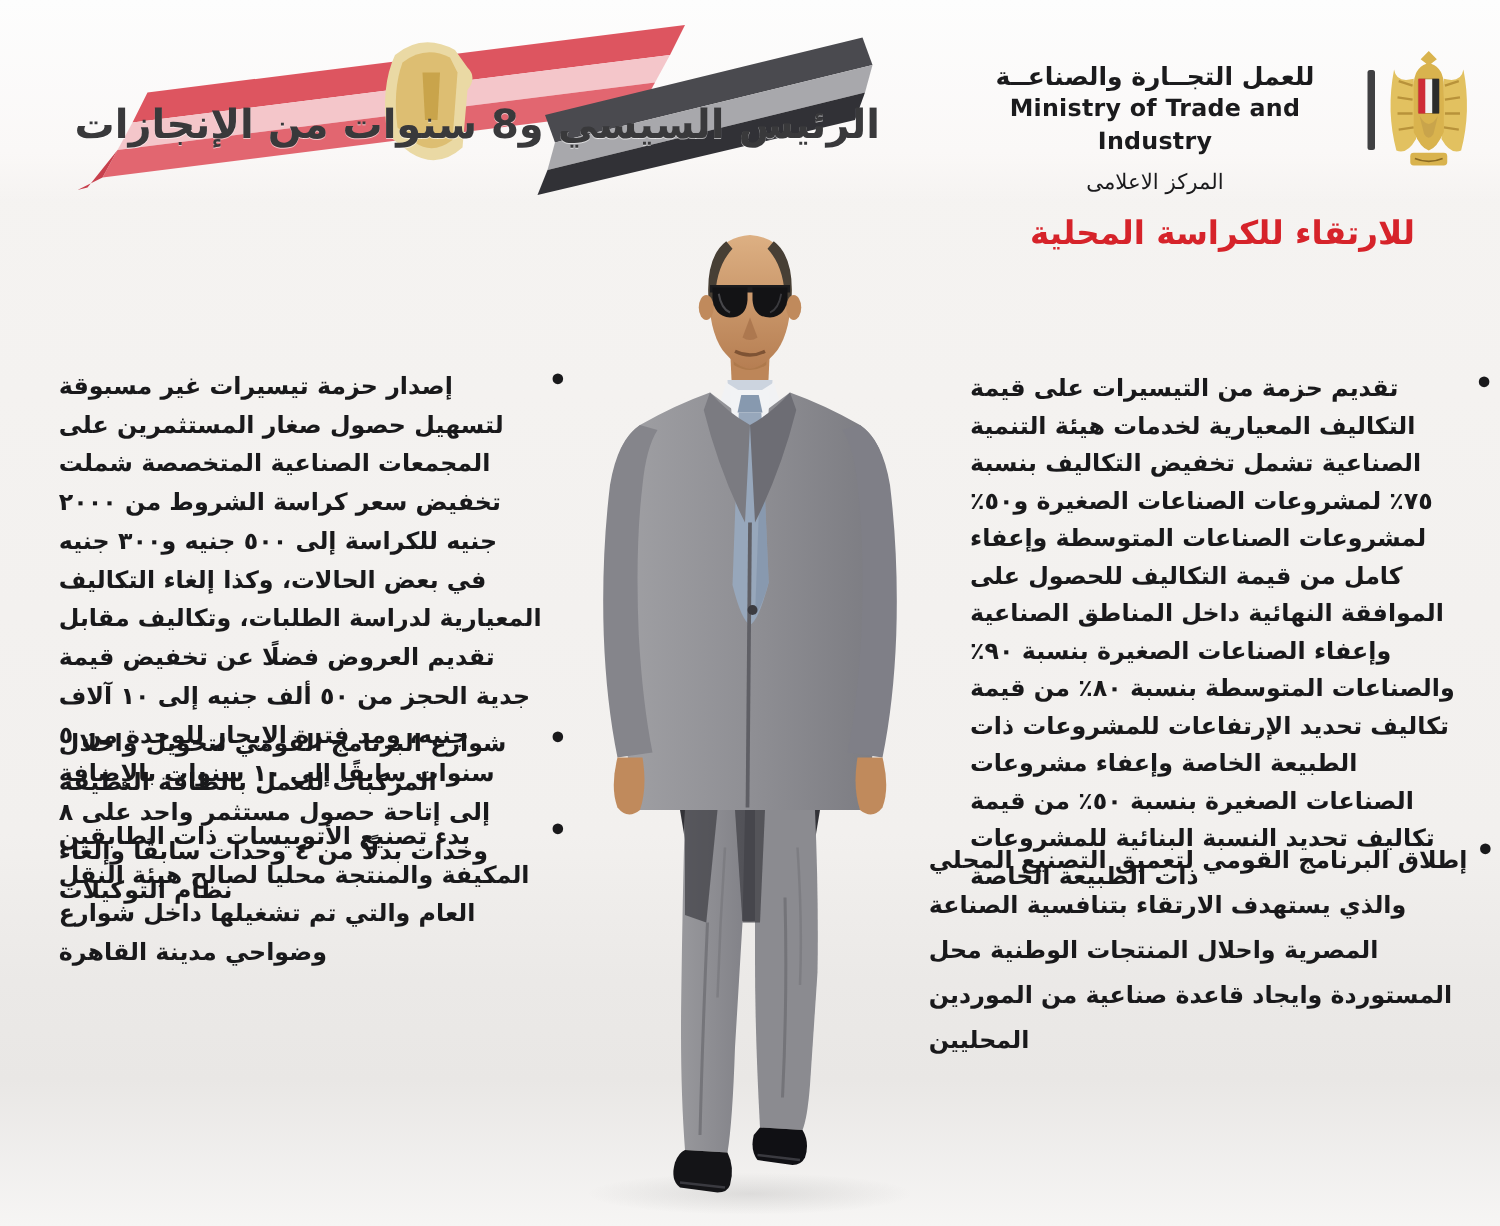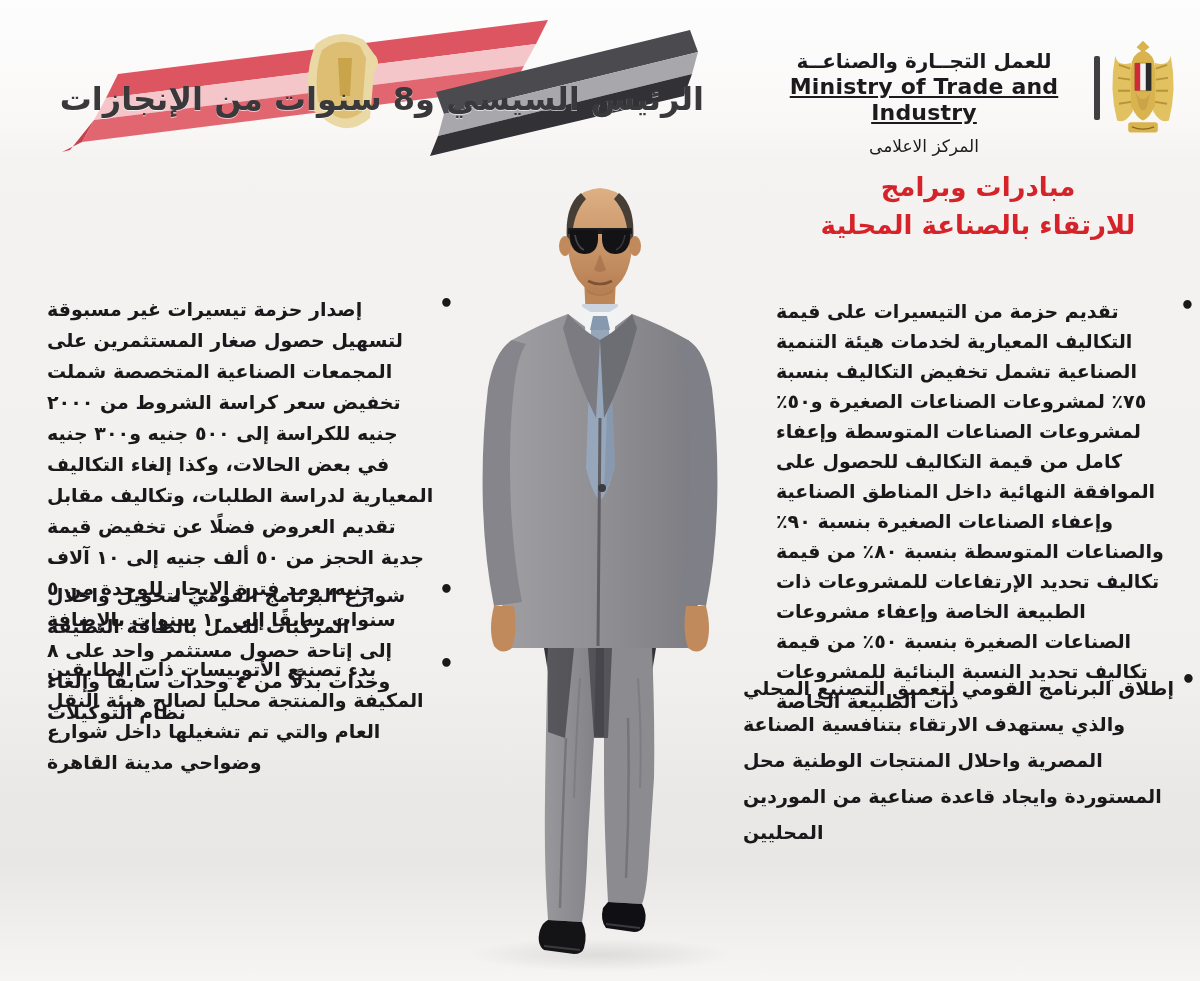--- a/index.html
+++ b/index.html
@@ -17,21 +17,21 @@
   .banner-svg{position:absolute;left:0;top:0;width:700px;height:160px;}
   .page-title{
     position:absolute;left:34px;top:66px;width:662px;margin:8px;
     font-size:32px;font-weight:bold;color:#39393b;line-height:50px;
     text-align:right;white-space:nowrap;text-shadow:0 1px 0 rgba(255,255,255,.6);
   }
   
   .ministry{position:absolute;right:8px;top:34px;width:430px;height:126px;}
   .ministry .m-text{position:absolute;right:112px;top:14px;width:312px;text-align:center;color:#1b1b1d;}
   .ministry .m-ar{font-size:20px;font-weight:bold;line-height:26px;}
-  .ministry .m-en{font-size:22px;font-weight:bold;line-height:26px;letter-spacing:.2px;text-decoration:underline;}
+  .ministry .m-en{font-size:19px;font-weight:bold;line-height:26px;letter-spacing:.2px;}
   .ministry .m-sub{font-size:17px;font-weight:normal;line-height:24px;margin-top:8px;}
   .ministry .m-bar{position:absolute;right:92px;top:22px;width:6px;height:64px;background:#404042;border-radius:2px;}
   .ministry .eagle-svg{position:absolute;right:12px;top:0;width:74px;height:108px;}
   
   .red-heading{
     position:absolute;left:758px;top:168px;width:440px;
     text-align:center;color:#d6232a;font-weight:bold;
     font-size:26px;line-height:38px;
   }
   
@@ -91,22 +91,21 @@
       <rect x="31" y="28" width="18" height="30" rx="2" fill="#f2f2f2" stroke="#b8923a"></rect>
       <path d="M31,28 h6 v30 h-6 Z" fill="#ce2b37"></path>
       <path d="M43,28 h6 v30 h-6 Z" fill="#2b2b2b"></path>
       <path d="M32,60 Q40,74 48,60 L44,76 Q40,82 36,76 Z" fill="#c9a44b"></path>
       <rect x="24" y="92" width="32" height="11" rx="3" fill="#d9b34e"></rect>
       <path d="M28,97 Q40,102 52,97" stroke="#8a6a22" stroke-width="1.5" fill="none"></path>
     </svg>
   </div>
 
   <div class="red-heading" dir="rtl">
-    <div>مبادرات وبرامج</div>
-    <div>للارتقاء بالصناعة المحلية</div>
+    <div>للارتقاء للكراسة المحلية</div>
   </div>
 
   <div class="para para-r1">
     <span class="bullet">•</span>
     <span class="ptext">تقديم حزمة من التيسيرات على قيمة التكاليف المعيارية لخدمات هيئة التنمية الصناعية تشمل تخفيض التكاليف بنسبة ٧٥٪ لمشروعات الصناعات الصغيرة و٥٠٪ لمشروعات الصناعات المتوسطة وإعفاء كامل من قيمة التكاليف للحصول على الموافقة النهائية داخل المناطق الصناعية وإعفاء الصناعات الصغيرة بنسبة ٩٠٪ والصناعات المتوسطة بنسبة ٨٠٪ من قيمة تكاليف تحديد الإرتفاعات للمشروعات ذات الطبيعة الخاصة وإعفاء مشروعات الصناعات الصغيرة بنسبة ٥٠٪ من قيمة تكاليف تحديد النسبة البنائية للمشروعات ذات الطبيعة الخاصة</span>
   </div>
   <div class="para para-r2">
     <span class="bullet">•</span>
     <span class="ptext">إطلاق البرنامج القومي لتعميق التصنيع المحلي والذي يستهدف الارتقاء بتنافسية الصناعة المصرية واحلال المنتجات الوطنية محل المستوردة وايجاد قاعدة صناعية من الموردين المحليين</span>
   </div>

